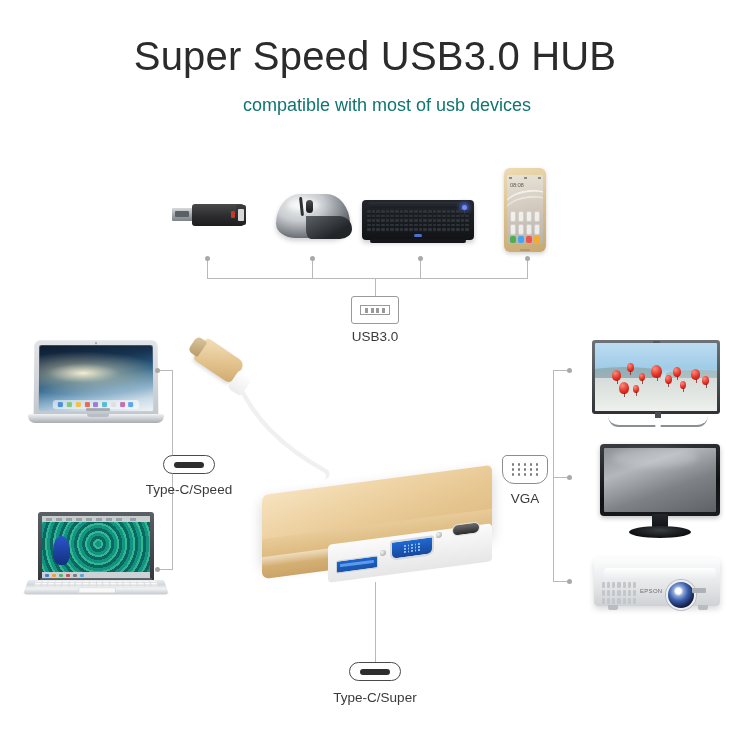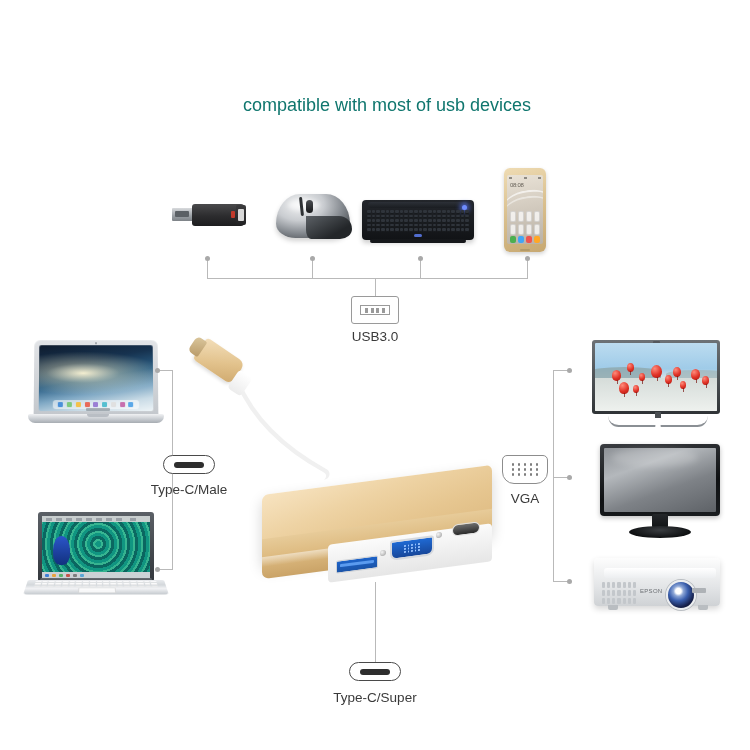--- a/index.html
+++ b/index.html
@@ -279,20 +279,21 @@
     transform:rotate(34deg);border-radius:4px;
     background:linear-gradient(180deg,#ffffff,#ececec);}
   .cable{position:absolute;left:228px;top:378px;width:130px;height:130px;}
   .cable svg{display:block;}
 </style>
 </head>
 <body>
 
 <div class="stage">
 
+  <div class="title">Super Speed USB3.0 HUB</div>
   <div class="subtitle">compatible with most of usb devices</div>
 
   <div class="dev" style="left:170px;top:198px;width:86px;height:40px;">
     <div class="fd-plug">
         <i></i>
       </div>
     <div class="fd-body"></div>
     <div class="fd-led"></div>
     <div class="fd-cap">
         <i></i>
@@ -609,21 +610,21 @@
 
   <div class="ln lv" style="left:172px;top:370px;height:200px;"></div>
   <div class="ln lh" style="left:158px;top:370px;width:15px;"></div>
   <div class="ln lh" style="left:158px;top:569px;width:15px;"></div>
   <div class="dot" style="left:155px;top:368px;"></div>
   <div class="dot" style="left:155px;top:567px;"></div>
 
   <div class="chip typec" style="left:163px;top:455px;">
     <div class="typec-in"></div>
   </div>
-  <div class="lbl" style="left:129px;top:482px;width:120px;">Type-C/Male</div>
+  <div class="lbl" style="left:129px;top:482px;width:120px;">Type-C/Speed</div>
 
   <div class="dev" style="left:588px;top:340px;width:140px;height:90px;">
     <div class="tv-fr">
       <div class="tv-cam"></div>
       <div class="tv-scr">
         <div class="tv-hill"></div>
         <div class="tv-hill2"></div>
         <div class="tv-ground"></div>
         <div class="balloon" style="left:14%;top:40%;width:9px;height:11px;"></div>
         <div class="balloon" style="left:26%;top:30%;width:7px;height:9px;"></div>

